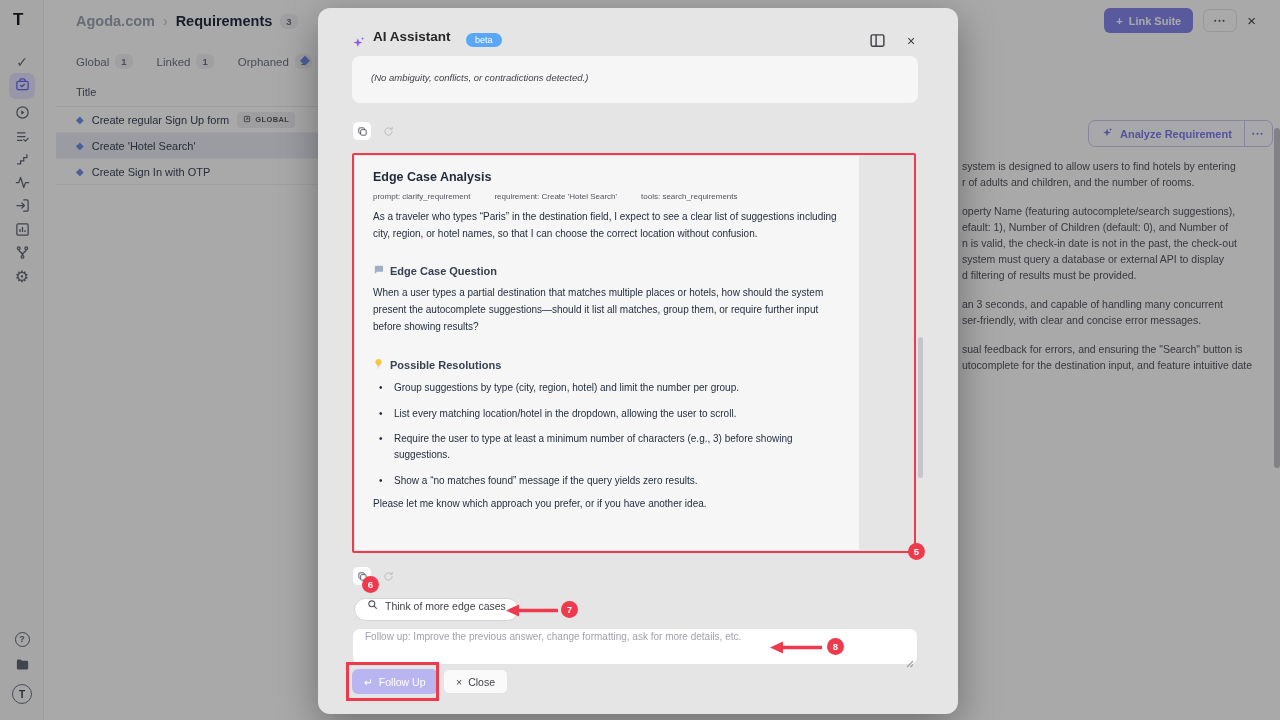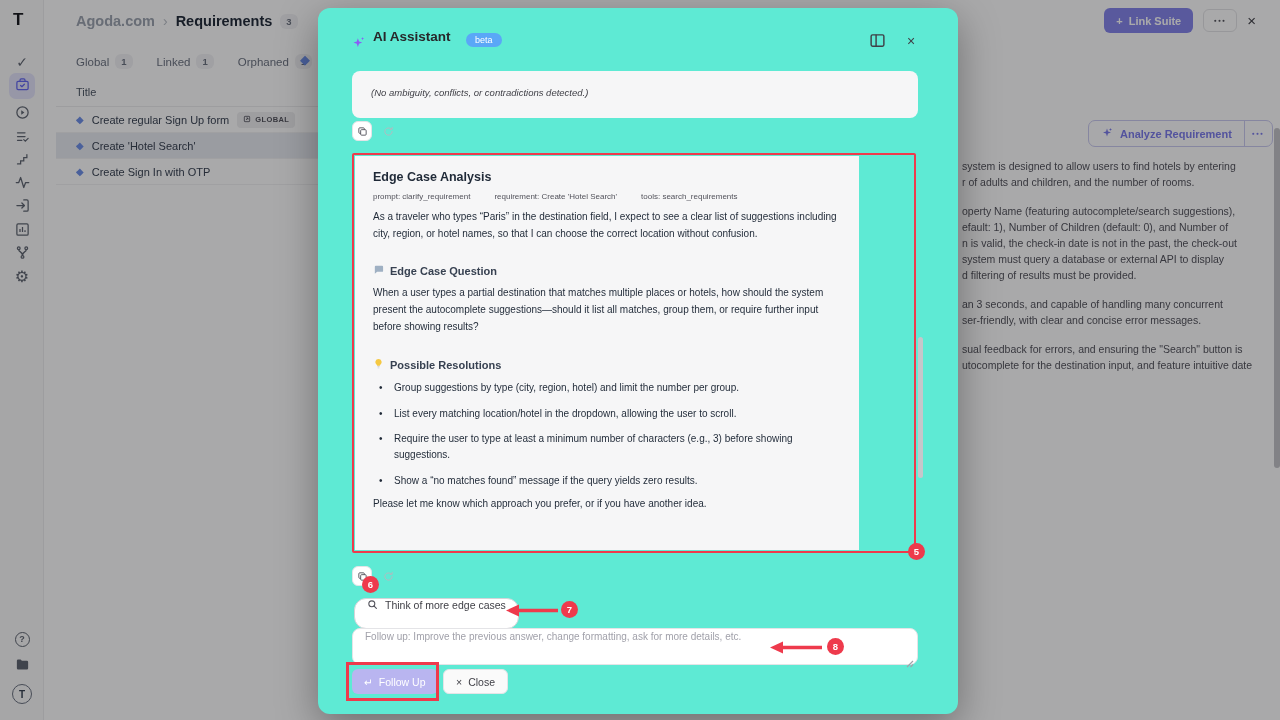--- a/index.html
+++ b/index.html
@@ -44,28 +44,28 @@
 
   .rp-text { position:absolute; left:962px; top:158px; color:#52525b; font-size:10.5px; line-height:16px; }
   .rp-p { margin-bottom:13px; }
   .rp-line { white-space:nowrap; }
   .page-scrollbar { position:absolute; right:0px; top:128px; width:6px; height:340px; background:#c4c4c8; border-radius:3px; }
 
   
   .overlay { position:absolute; inset:0; background:rgba(8,8,12,0.35); z-index:50; }
 
   
-  .modal { position:absolute; left:318px; top:8px; width:640px; height:706px; background:#5eead4; border-radius:12px; z-index:100; box-shadow:0 12px 40px rgba(0,0,0,.35); }
+  .modal { position:absolute; left:318px; top:8px; width:640px; height:706px; background:#e5e5e5; border-radius:12px; z-index:100; box-shadow:0 12px 40px rgba(0,0,0,.35); }
   .m-sparkle { position:absolute; left:33px; top:27px; color:#8b5cf6; }
   .m-title { position:absolute; left:55px; top:21px; font-size:13.5px; font-weight:700; color:#27272a; }
   .beta { position:absolute; left:148px; top:25px; background:#5aa7f7; color:#fff; border-radius:9px; font-size:9px; padding:2px 9px; }
   .m-panel-btn { position:absolute; left:548px; top:23px; width:22px; height:22px; background:none; border:none; color:#3f3f46; display:flex; align-items:center; justify-content:center; }
   .m-close-btn { position:absolute; left:582px; top:22px; width:22px; height:22px; background:none; border:none; color:#3f3f46; font-size:14px; font-family:inherit; }
 
-  .prev-card { position:absolute; left:34px; top:63px; width:566px; height:47px; background:#f6f6f7; border-radius:8px; }
+  .prev-card { position:absolute; left:34px; top:48px; width:566px; height:47px; background:#f6f6f7; border-radius:8px; }
   .prev-text { position:absolute; left:19px; top:16px; font-style:italic; font-size:9.5px; color:#3f3f46; }
 
   .icon-btn { width:20px; height:20px; border-radius:6px; display:flex; align-items:center; justify-content:center; background:#fff; border:1px solid #e4e4e7; color:#52525b; }
   .icon-btn.ghost { border:none; background:none; color:#b8b8bd; }
   .copyrow1 { position:absolute; left:34px; top:113px; display:flex; gap:6px; }
   .copyrow2 { position:absolute; left:34px; top:558px; display:flex; gap:6px; }
 
   .ann-box { position:absolute; left:34px; top:145px; width:564px; height:400px; border:2px solid #ee3a4c; border-radius:2px; z-index:5; pointer-events:none; }
   .analysis-card { position:absolute; left:37px; top:148px; width:504px; height:394px; background:#f6f6f7; padding:14px 18px; overflow:hidden; }
   .ac-title { font-size:12.5px; font-weight:700; color:#1f2937; }
@@ -74,21 +74,21 @@
   .ac-h2 svg { width:11px; height:11px; }
   .ac-p { font-size:10px; color:#1f2937; line-height:17px; margin-top:7px; max-width:528px; }
   .ac-ul { margin-top:9px; list-style:none; }
   .ac-ul li { position:relative; padding-left:21px; font-size:10px; color:#1f2937; line-height:16px; margin-bottom:9.5px; }
   .ac-ul li::before { content:"•"; position:absolute; left:6px; color:#1f2937; }
   .ac-close { font-size:10px; color:#1f2937; }
 
   .num-badge { position:absolute; width:17px; height:17px; background:#ee3a4c; border-radius:50%; color:#fff; font-size:9.5px; font-weight:700; display:flex; align-items:center; justify-content:center; z-index:6; }
   .scroll-thumb { position:absolute; left:600px; top:329px; width:5px; height:141px; background:#c6c6ca; border-radius:3px; }
 
-  .chip { position:absolute; left:36px; top:590px; height:31px; display:flex; align-items:flex-start; gap:7px; padding:0 12px; background:#fff; border:1px solid #d4d4d8; border-radius:12px; font-size:10.5px; color:#3f3f46; font-family:inherit; }
+  .chip { position:absolute; left:36px; top:590px; height:23px; display:flex; align-items:flex-end; gap:7px; padding:8px 12px; background:#fff; border:1px solid #d4d4d8; border-radius:12px; font-size:10.5px; color:#3f3f46; font-family:inherit; }
 
   .followup-area { position:absolute; left:34px; top:620px; width:566px; height:37px; border:1px solid #e4e4e7; border-radius:8px; resize:none; font-family:inherit; font-size:10px; color:#27272a; padding:2px 12px; outline:none; }
   .followup-area::placeholder { color:#a1a1aa; }
   .resize-handle { position:absolute; left:588px; top:646px; pointer-events:none; }
 
   .ann-rect-btn { position:absolute; left:28px; top:654px; width:93px; height:39px; border:3px solid #ee3a4c; z-index:5; pointer-events:none; }
   .followup-btn { position:absolute; left:34px; top:661px; height:25px; padding:0 12px; background:#b9b5f0; border:none; border-radius:6px; color:#fff; font-size:10.5px; display:flex; align-items:center; gap:6px; font-family:inherit; }
   .close-btn { position:absolute; left:125px; top:661px; height:25px; padding:0 12px; background:#fafafa; border:1px solid #e4e4e7; border-radius:6px; color:#3f3f46; font-size:10.5px; display:flex; align-items:center; gap:6px; font-family:inherit; }
   .ann-arrow { position:absolute; z-index:6; pointer-events:none; }
 </style>

